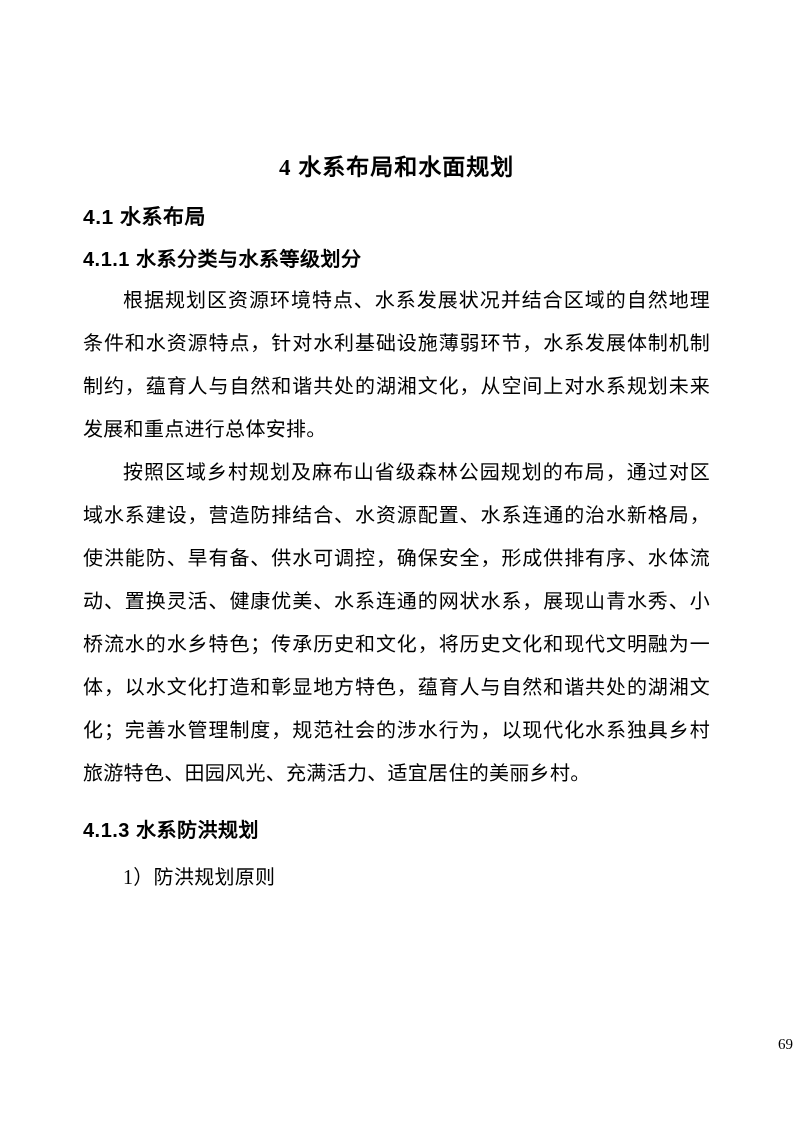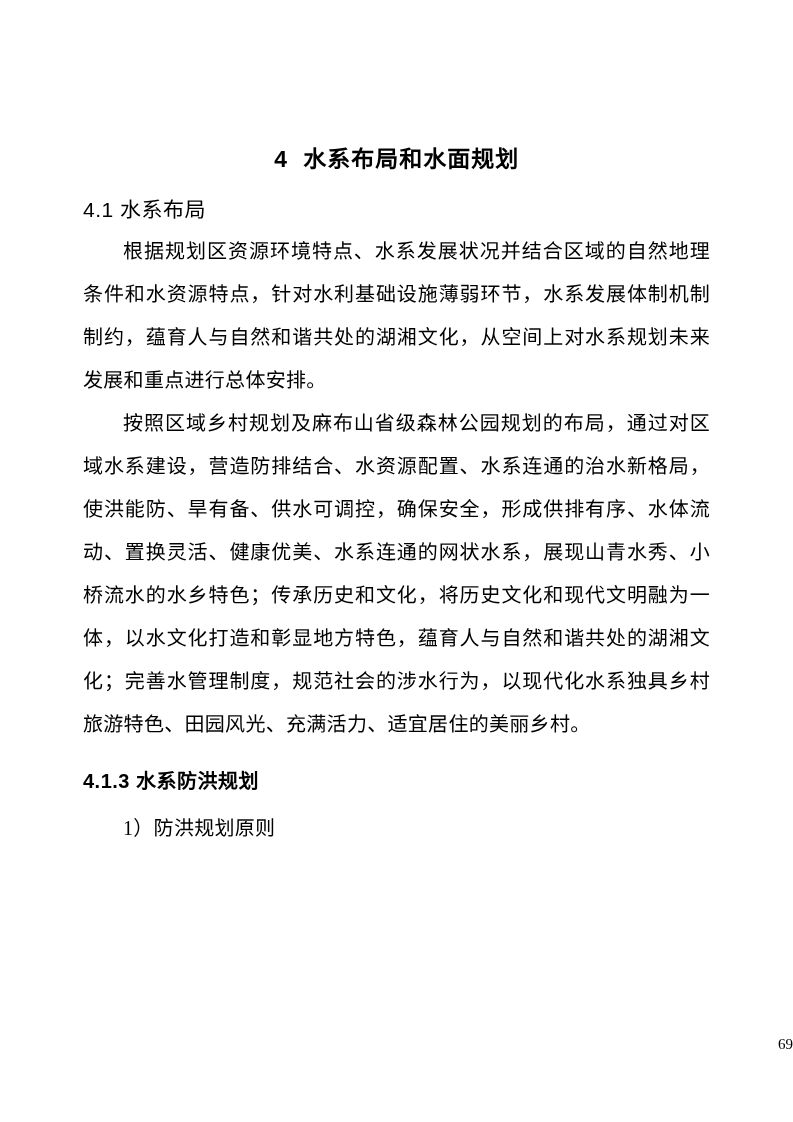--- a/index.html
+++ b/index.html
@@ -13,32 +13,32 @@
     height: 1122px;
     margin: 0 auto;
     background: #ffffff;
     color: #000000;
     box-sizing: border-box;
     padding: 140px 83px 0 83px;
     font-family: "Liberation Serif", "DejaVu Serif", serif;
     overflow: hidden;
   }
   .doc-title {
-    margin: 5px;
-    font-family: Liberation Mono, monospace;
+    margin: 12px;
+    font-family: Liberation Serif, serif;
     font-weight: 600;
     font-size: 23px;
     line-height: 32px;
     text-align: center;
     letter-spacing: 1px;
   }
   h2.sec-heading {
     margin: 18px 0 0 0;
     font-family: "Liberation Sans", "DejaVu Sans", sans-serif;
-    font-weight: 400;
+    font-weight: 700;
     font-size: 21px;
     line-height: 30px;
     letter-spacing: 0.5px;
   }
   h3.sub-heading {
     margin: 12px 0 0 0;
     font-family: "Liberation Sans", "DejaVu Sans", sans-serif;
     font-weight: 700;
     font-size: 20px;
     line-height: 30px;
@@ -79,20 +79,21 @@
 </style>
 </head>
 <body>
 
 <div class="page">
 
   <h1 class="doc-title">4  水系布局和水面规划</h1>
 
   <h2 class="sec-heading">4.1 水系布局</h2>
 
+  <h3 class="sub-heading">4.1.1 水系分类与水系等级划分</h3>
 
 
 
   <p class="body-para">根据规划区资源环境特点、水系发展状况并结合区域的自然地理条件和水资源特点，针对水利基础设施薄弱环节，水系发展体制机制制约，蕴育人与自然和谐共处的湖湘文化，从空间上对水系规划未来发展和重点进行总体安排。</p>
 
   <p class="body-para">按照区域乡村规划及麻布山省级森林公园规划的布局，通过对区域水系建设，营造防排结合、水资源配置、水系连通的治水新格局，使洪能防、旱有备、供水可调控，确保安全，形成供排有序、水体流动、置换灵活、健康优美、水系连通的网状水系，展现山青水秀、小桥流水的水乡特色；传承历史和文化，将历史文化和现代文明融为一体，以水文化打造和彰显地方特色，蕴育人与自然和谐共处的湖湘文化；完善水管理制度，规范社会的涉水行为，以现代化水系独具乡村旅游特色、田园风光、充满活力、适宜居住的美丽乡村。</p>
 
   <h3 class="sub-heading spaced">4.1.3 水系防洪规划</h3>
 
   <p class="list-line">1）防洪规划原则</p>

